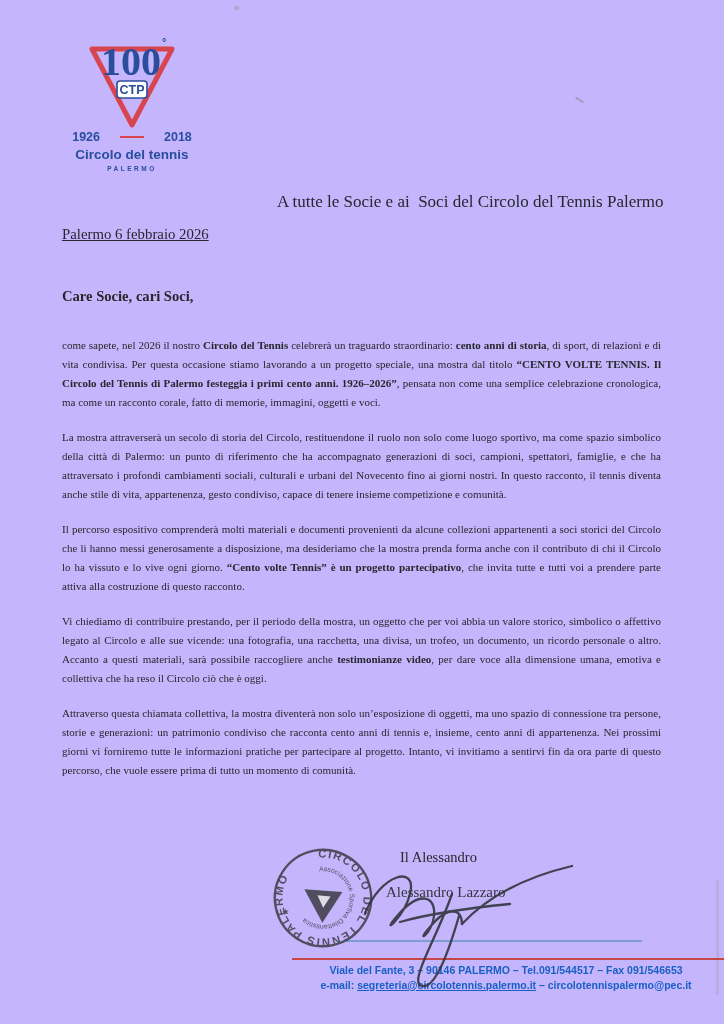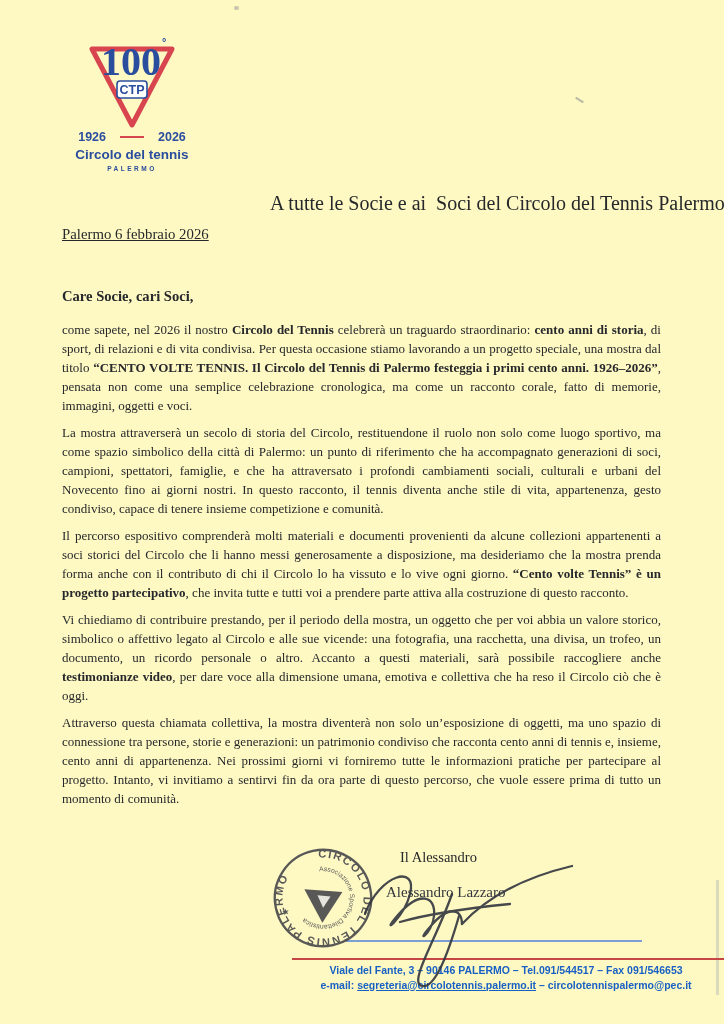--- a/index.html
+++ b/index.html
@@ -1,34 +1,34 @@
 <!DOCTYPE html>
 <html><head>
 <meta charset="utf-8">
 <style>
   html,body{margin:0;padding:0;background:#e8e8e8;}
-  .page{position:relative;width:724px;height:1024px;background:#fef9c3;margin:0 auto;
+  .page{position:relative;width:724px;height:1024px;background:#c4b5fd;margin:0 auto;
         overflow:hidden;font-family:"Liberation Serif",serif;color:#26282b;}
 
   
   .logo{position:absolute;left:56px;top:28px;width:152px;text-align:center;
         font-family:"Liberation Sans",sans-serif;}
   .logo svg{display:block;margin:0 auto;}
-  .logo-years{display:flex;align-items:center;justify-content:center;gap:14px;
+  .logo-years{display:flex;align-items:center;justify-content:center;gap:20px;
         color:#2a4d9e;font-weight:bold;font-size:12.5px;margin-top:2px;}
   .logo-years .dash{display:inline-block;width:24px;height:2.5px;background:#d8454e;}
   .logo-club{color:#2a4d9e;font-weight:bold;font-size:13.5px;margin-top:3px;}
   .logo-city{color:#2a4d9e;font-size:6.5px;letter-spacing:2.5px;margin-top:3px;font-weight:bold;}
 
   
-  .addressee{position:absolute;left:270px;top:192px;font-size:20px;white-space:pre;}
+  .addressee{position:absolute;left:277px;top:192px;font-size:17px;white-space:pre;}
   .dateline{position:absolute;left:62px;top:226px;font-size:14.8px;text-decoration:underline;}
   .salutation{position:absolute;left:62px;top:288px;font-size:14.6px;font-weight:bold;}
   .bodytext{position:absolute;left:62px;top:320px;width:599px;}
-  .bodytext p{margin:0 0 8px 0;text-align:justify;font-size:13px;line-height:19px;}
+  .bodytext p{margin:16px 0 8px 0;text-align:justify;font-size:11px;line-height:19px;}
   .bodytext .b{font-weight:bold;}
 
   
   .president{position:absolute;left:400px;top:849px;font-size:14.5px;}
   .sign-name{position:absolute;left:386px;top:884px;font-size:15px;color:#33363c;}
   .sig-line{position:absolute;left:346px;top:940px;width:296px;height:2px;background:#7b9fd4;z-index:1;}
   .sig-svg{position:absolute;left:340px;top:852px;z-index:3;pointer-events:none;}
   .stamp{position:absolute;left:270px;top:845px;z-index:2;}
 
   
@@ -52,21 +52,21 @@
     <svg width="100" height="100" viewBox="0 0 100 100">
       <path d="M10,21 L90,21 L50,97 Z" fill="none" stroke="#d8454e" stroke-width="5" stroke-linejoin="round"></path>
       <text x="49" y="47" font-size="40" font-weight="bold" fill="#2a4d9e" text-anchor="middle" font-family="Liberation Serif, serif">100</text>
       <text x="80" y="18" font-size="11" font-weight="bold" fill="#2a4d9e">°</text>
       <rect x="35" y="53" width="30" height="17" rx="3" fill="#ffffff" stroke="#2a4d9e" stroke-width="1.6"></rect>
       <text x="50" y="66" font-size="12.5" font-weight="bold" fill="#2a4d9e" text-anchor="middle" font-family="Liberation Sans, sans-serif">CTP</text>
     </svg>
     <div class="logo-years">
       <span>1926</span>
       <span class="dash"></span>
-      <span>2026</span>
+      <span>2018</span>
     </div>
     <div class="logo-club">Circolo del tennis</div>
     <div class="logo-city">PALERMO</div>
   </div>
 
   <div class="addressee">A tutte le Socie e ai  Soci del Circolo del Tennis Palermo</div>
   <div class="dateline">Palermo 6 febbraio 2026</div>
   <div class="salutation">Care Socie, cari Soci,</div>
 
   <div class="bodytext">

